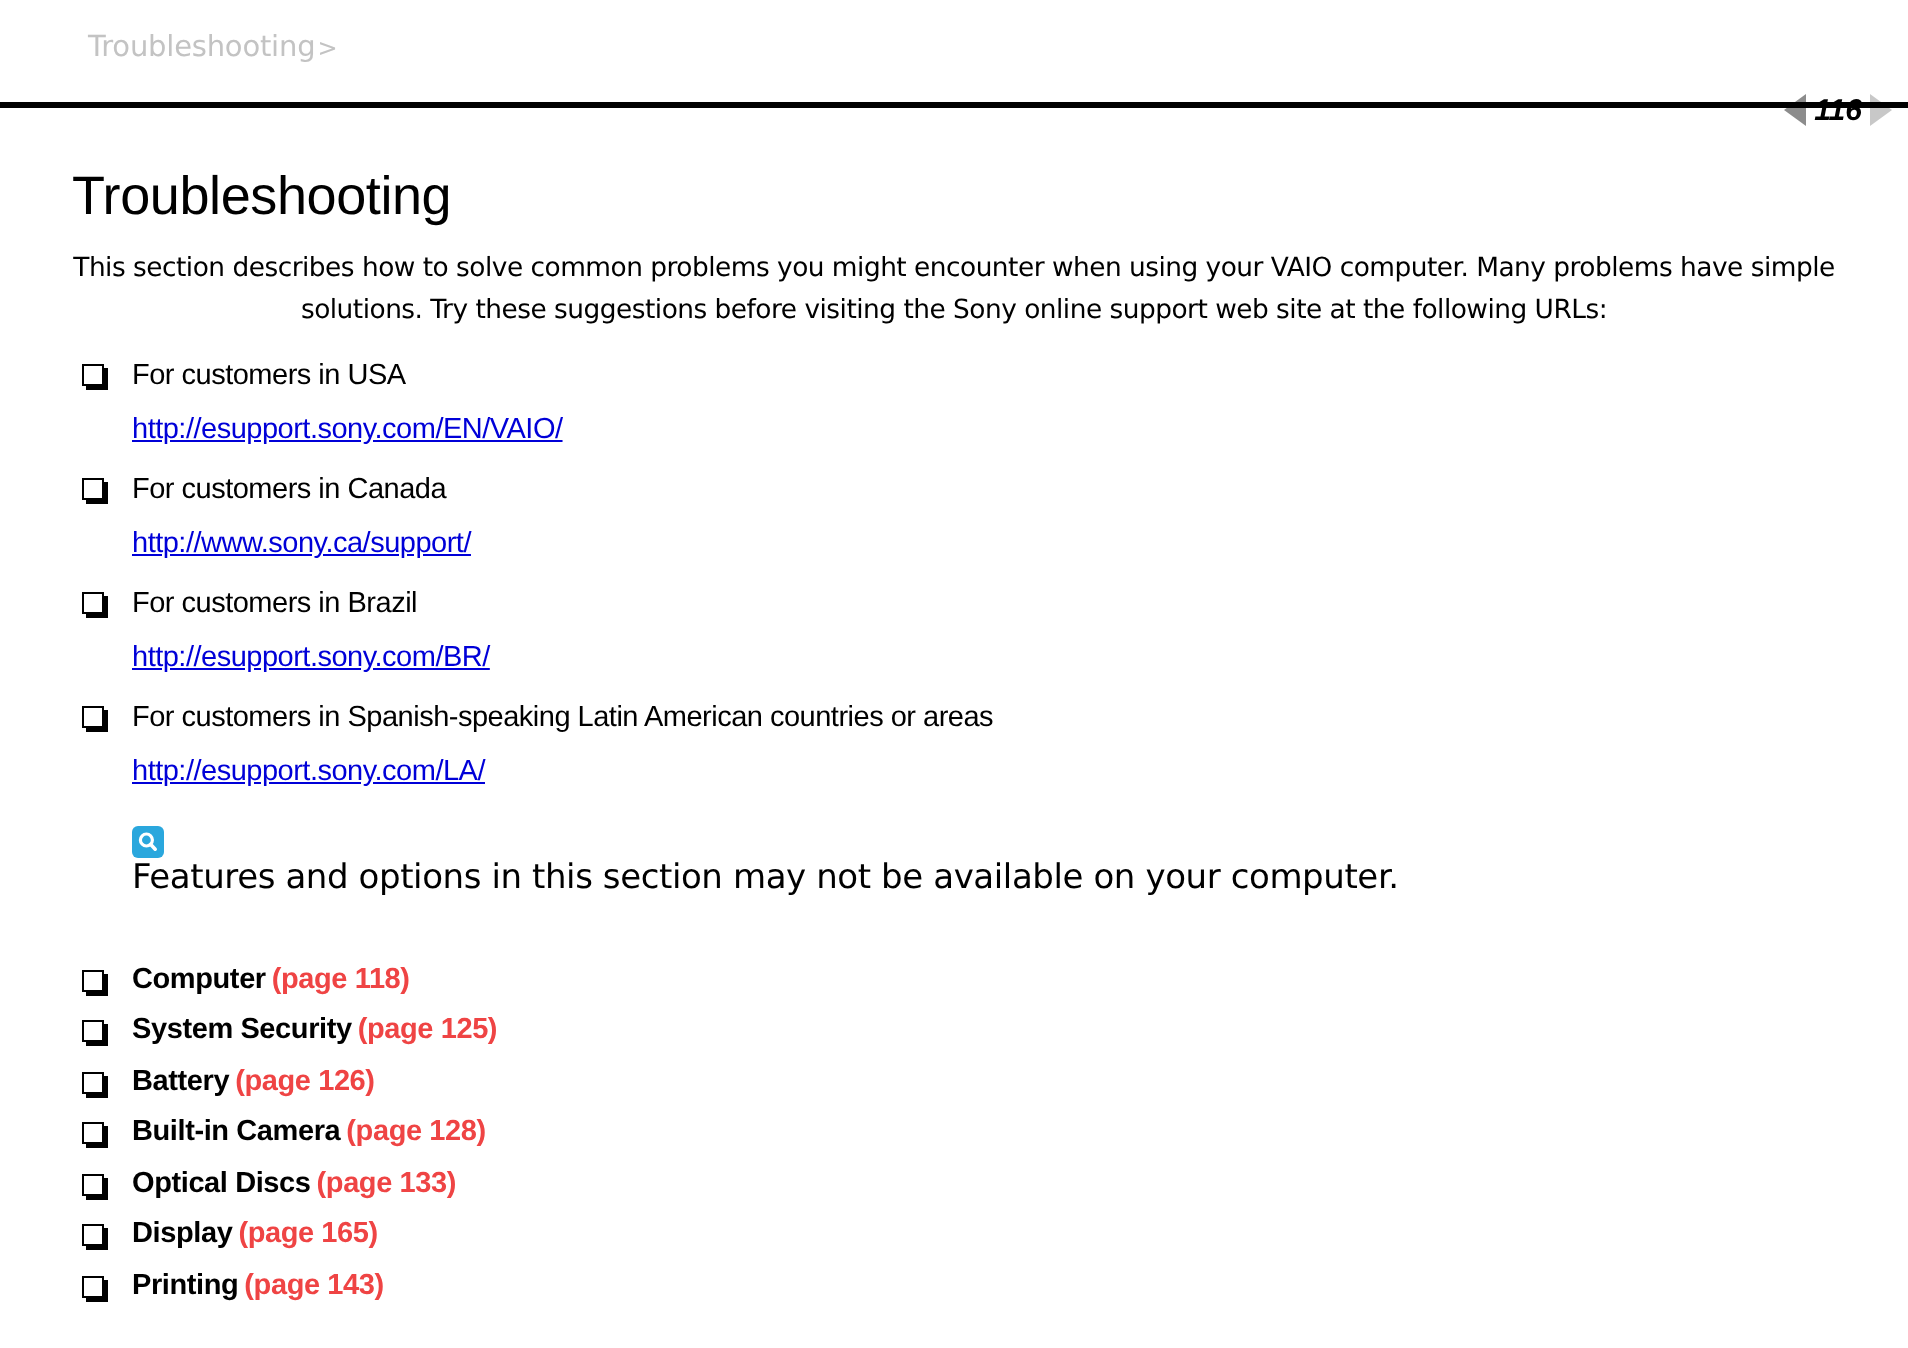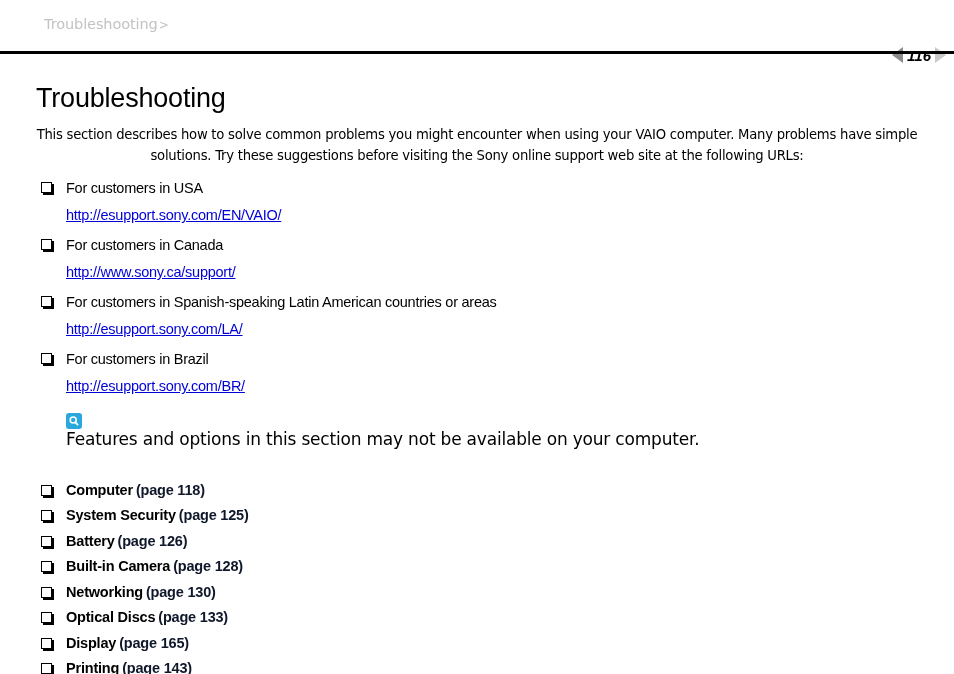--- a/index.html
+++ b/index.html
@@ -190,21 +190,21 @@
     font-weight: bold;
     letter-spacing: -0.2px;
   }
   ul.topic-list .sq-bullet {
     top: 6px;
   }
   .topic-label {
     color: #000000;
   }
   a.page-link {
-    color: #0f172a;
+    color: #ef4444;
     text-decoration: none;
     font-weight: bold;
     padding-left: 3px;
   }
 </style>
 </head>
 <body>
 
 <div class="page-header">
 
@@ -231,27 +231,27 @@
       <span class="item-line">For customers in USA</span>
       <a class="url-link" href="#">http://esupport.sony.com/EN/VAIO/</a>
     </li>
     <li>
       <span class="sq-bullet"></span>
       <span class="item-line">For customers in Canada</span>
       <a class="url-link" href="#">http://www.sony.ca/support/</a>
     </li>
     <li>
       <span class="sq-bullet"></span>
+      <span class="item-line">For customers in Brazil</span>
+      <a class="url-link" href="#">http://esupport.sony.com/BR/</a>
+    </li>
+    <li>
+      <span class="sq-bullet"></span>
       <span class="item-line">For customers in Spanish-speaking Latin American countries or areas</span>
       <a class="url-link" href="#">http://esupport.sony.com/LA/</a>
-    </li>
-    <li>
-      <span class="sq-bullet"></span>
-      <span class="item-line">For customers in Brazil</span>
-      <a class="url-link" href="#">http://esupport.sony.com/BR/</a>
     </li>
   </ul>
 
   <div class="note-block">
     <span class="note-icon">
       <svg width="12" height="12" viewBox="0 0 12 12">
         <circle cx="5.2" cy="5.0" r="3.0" fill="none" stroke="#ffffff" stroke-width="1.6"></circle>
         <line x1="7.4" y1="7.3" x2="9.6" y2="9.6" stroke="#ffffff" stroke-width="1.8" stroke-linecap="round"></line>
       </svg>
     </span>
@@ -270,24 +270,20 @@
     <li>
       <span class="sq-bullet"></span>
       <span class="topic-label">Battery</span><a class="page-link" href="#">(page 126)</a>
     </li>
     <li>
       <span class="sq-bullet"></span>
       <span class="topic-label">Built-in Camera</span><a class="page-link" href="#">(page 128)</a>
     </li>
     <li>
       <span class="sq-bullet"></span>
-      <span class="topic-label">Networking</span><a class="page-link" href="#">(page 130)</a>
-    </li>
-    <li>
-      <span class="sq-bullet"></span>
       <span class="topic-label">Optical Discs</span><a class="page-link" href="#">(page 133)</a>
     </li>
     <li>
       <span class="sq-bullet"></span>
       <span class="topic-label">Display</span><a class="page-link" href="#">(page 165)</a>
     </li>
     <li>
       <span class="sq-bullet"></span>
       <span class="topic-label">Printing</span><a class="page-link" href="#">(page 143)</a>
     </li>

